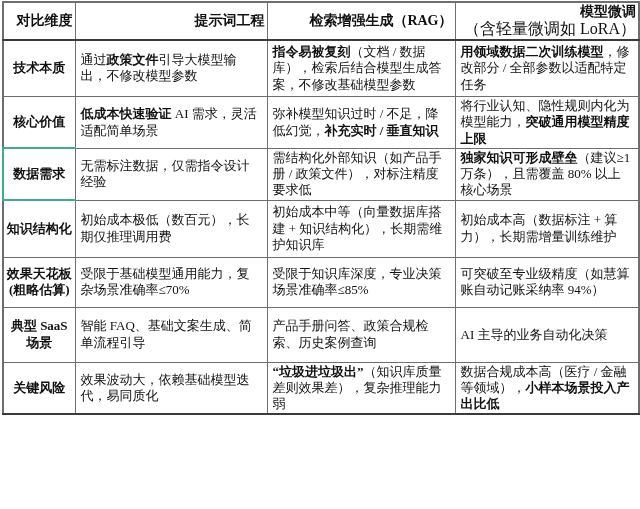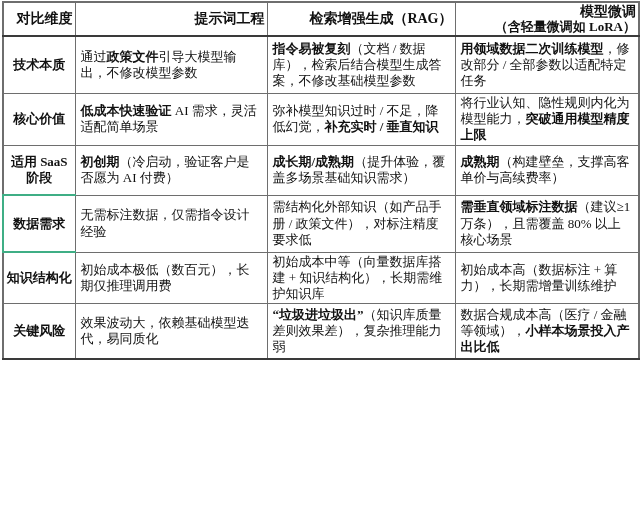--- a/index.html
+++ b/index.html
@@ -39,22 +39,22 @@
   thead tr { height: 31px; }
   thead th {
     font-weight: bold;
     font-size: 14px;
     text-align: right;
     padding: 1px 2px;
     border-bottom: 2px solid #3a3a3a;
   }
   thead th .sub {
     display: block;
-    font-weight: bold;
-    font-size: 13px;
+    font-weight: normal;
+    font-size: 16px;
     line-height: 1.1;
   }
   thead th .ttl { display: block; line-height: 1.15; }
 
   tbody th.dim {
     font-weight: bold;
     text-align: center;
     white-space: pre-line;
     padding: 1px 2px;
   }
@@ -104,37 +104,44 @@
         <td><b>指令易被复刻</b>（文档 / 数据库），检索后结合模型生成答案，不修改基础模型参数</td>
         <td><b>用领域数据二次训练模型</b>，修改部分 / 全部参数以适配特定任务</td>
       </tr>
       <tr>
         <th class="dim">核心价值</th>
         <td><b>低成本快速验证</b> AI 需求，灵活适配简单场景</td>
         <td>弥补模型知识过时 / 不足，降低幻觉，<b>补充实时 / 垂直知识</b></td>
         <td>将行业认知、隐性规则内化为模型能力，<b>突破通用模型精度上限</b></td>
       </tr>
       <tr>
-        <th class="dim">适用 SaaS
-阶段</th>
-        <td><b>初创期</b>（冷启动，验证客户是否愿为 AI 付费）</td>
-        <td><b>成长期/成熟期</b>（提升体验，覆盖多场景基础知识需求）</td>
-        <td><b>成熟期</b>（构建壁垒，支撑高客单价与高续费率）</td>
-      </tr>
-      <tr>
         <th class="dim selected">数据需求</th>
         <td>无需标注数据，仅需指令设计经验</td>
         <td>需结构化外部知识（如产品手册 / 政策文件），对标注精度要求低</td>
-        <td><b>需垂直领域标注数据</b>（建议≥1 万条），且需覆盖 80% 以上核心场景</td>
+        <td><b>独家知识可形成壁垒</b>（建议≥1 万条），且需覆盖 80% 以上核心场景</td>
       </tr>
       <tr>
         <th class="dim">知识结构化</th>
         <td>初始成本极低（数百元），长期仅推理调用费</td>
         <td>初始成本中等（向量数据库搭建 + 知识结构化），长期需维护知识库</td>
         <td>初始成本高（数据标注 + 算力），长期需增量训练维护</td>
+      </tr>
+      <tr>
+        <th class="dim">效果天花板
+(粗略估算)</th>
+        <td>受限于基础模型通用能力，复杂场景准确率≤70%</td>
+        <td>受限于知识库深度，专业决策场景准确率≤85%</td>
+        <td>可突破至专业级精度（如慧算账自动记账采纳率 94%）</td>
+      </tr>
+      <tr>
+        <th class="dim">典型 SaaS
+场景</th>
+        <td>智能 FAQ、基础文案生成、简单流程引导</td>
+        <td>产品手册问答、政策合规检索、历史案例查询</td>
+        <td>AI 主导的业务自动化决策</td>
       </tr>
       <tr>
         <th class="dim">关键风险</th>
         <td>效果波动大，依赖基础模型迭代，易同质化</td>
         <td><b>“垃圾进垃圾出”</b>（知识库质量差则效果差），复杂推理能力弱</td>
         <td>数据合规成本高（医疗 / 金融等领域），<b>小样本场景投入产出比低</b></td>
       </tr>
     </tbody>
 </table>
 

